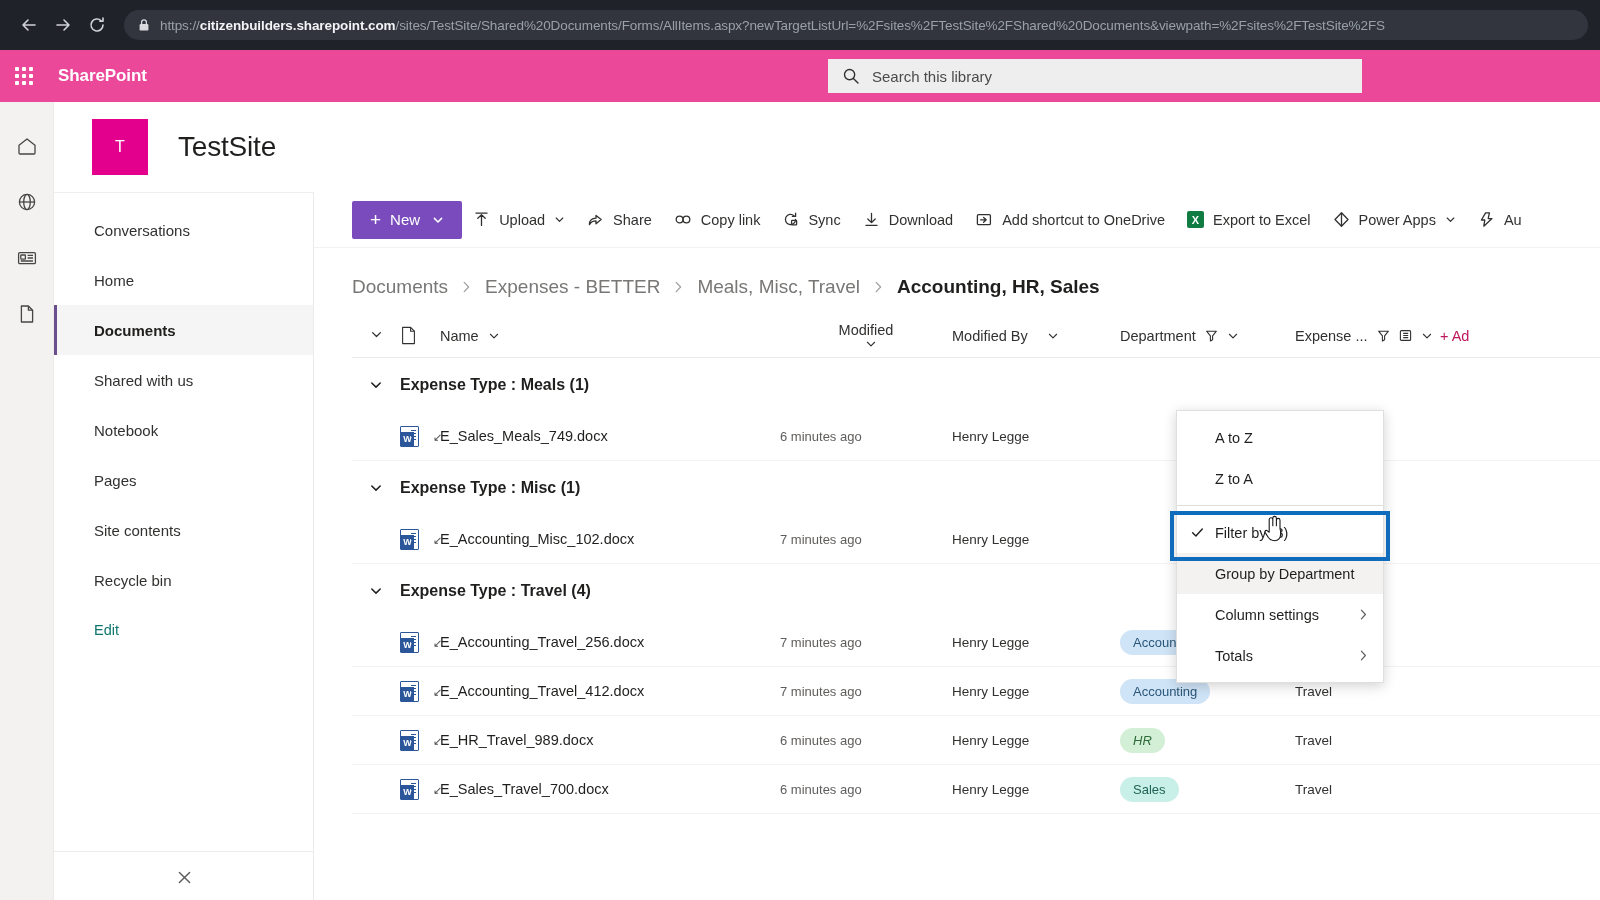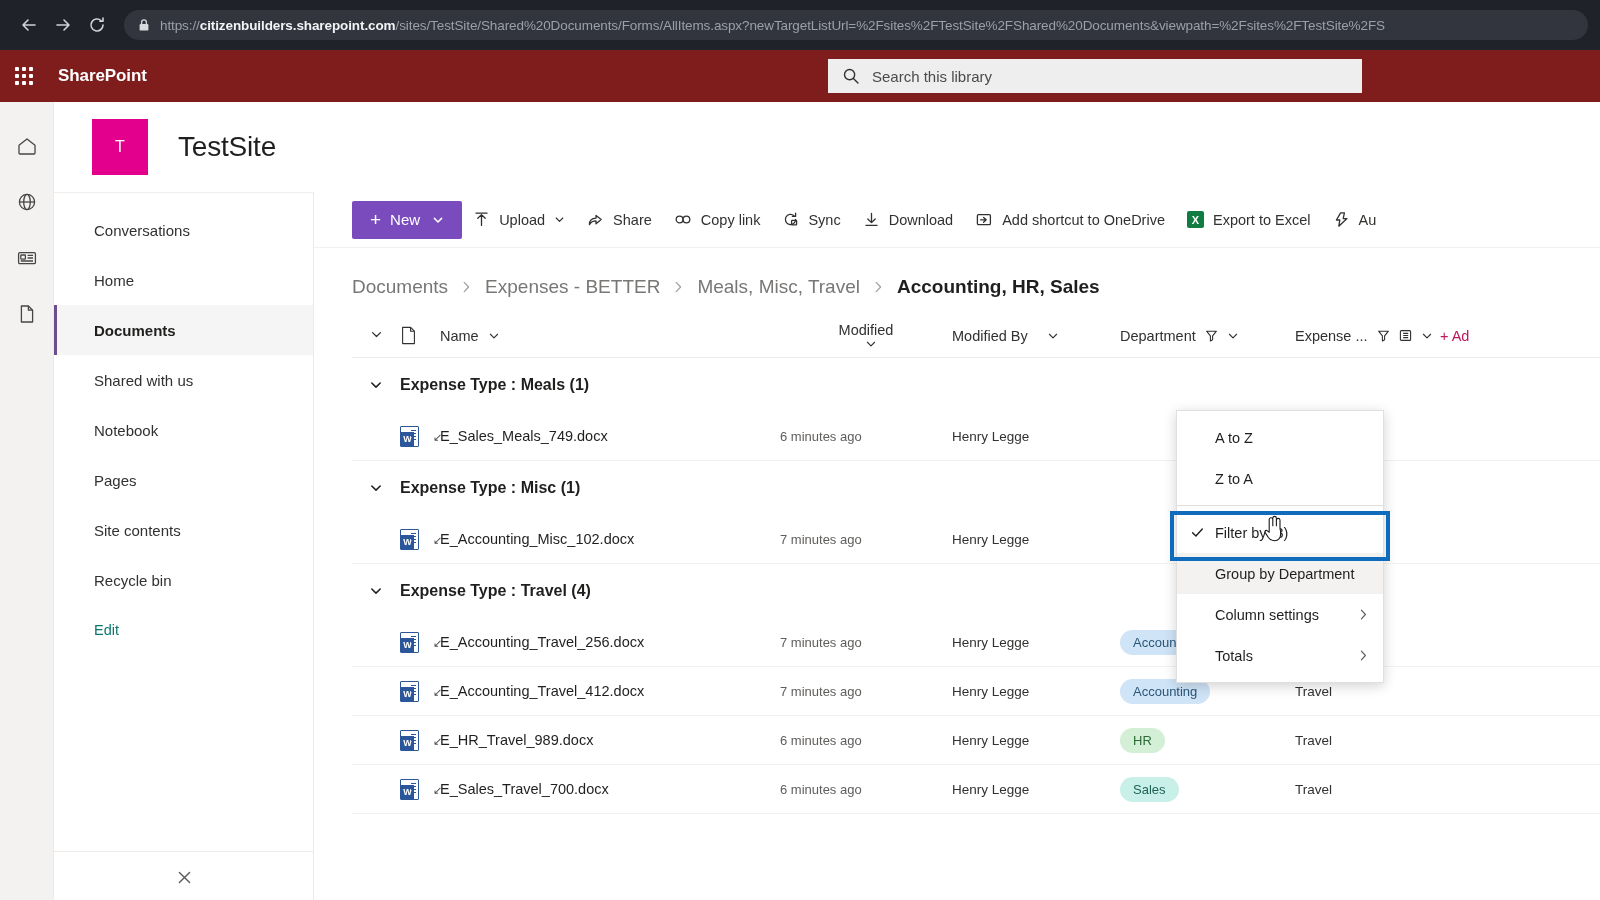--- a/index.html
+++ b/index.html
@@ -41,21 +41,21 @@
     white-space: nowrap;
     letter-spacing: -0.1px;
   }
   .url-text .host { color: #f1f3f5; font-weight: bold; }
   .url-text .scheme { color: #9aa0a8; }
 
   
   .suite-bar {
     position: absolute; top: 50px; left: 0;
     width: 1600px; height: 52px;
-    background: #7f1d1d;
+    background: #ec4899;
     display: flex; align-items: center;
   }
   .waffle {
     width: 48px; height: 52px;
     display: flex; align-items: center; justify-content: center;
   }
   .waffle-grid {
     display: grid;
     grid-template-columns: repeat(3, 4px);
     grid-template-rows: repeat(3, 4px);
@@ -280,21 +280,21 @@
   .f-exp   { width: 145px; font-size: 13.5px; color: #323130; }
 
   .pill {
     display: inline-flex; align-items: center;
     height: 25px;
     border-radius: 13px;
     padding: 0 13px;
     font-size: 13px;
   }
   .pill.accounting { background: #cfe4f7; color: #2b5678; }
-  .pill.hr         { background: #d3f0d6; color: #2c6b38; }
+  .pill.hr         { background: #d3f0d6; color: #2c6b38; font-style: italic; }
   .pill.sales      { background: #c9f0e8; color: #1f6356; }
 
   .word-icon {
     width: 19px; height: 21px;
     background: #ffffff;
     border: 1px solid #2b579a;
     border-radius: 1px;
     position: relative;
     display: flex; align-items: flex-end;
   }
@@ -565,20 +565,34 @@
       <span>Add shortcut to OneDrive</span>
     </div>
 
     <div class="cmd-item">
       <span class="ci">
           <span class="excel-ico">X</span>
         </span>
       <span>Export to Excel</span>
     </div>
 
+    <div class="cmd-item">
+      <span class="ci">
+        <svg width="17" height="17" viewBox="0 0 17 17" fill="none" stroke="currentColor" stroke-width="1.3">
+            <path d="M8.5 1.8 15 8.5 8.5 15.2 2 8.5z" stroke-linejoin="round"></path>
+            <path d="M8.5 1.8v13.4"></path>
+          </svg>
+      </span>
+      <span>Power Apps</span>
+      <span class="chev">
+        <svg width="11" height="11" viewBox="0 0 12 12" fill="none" stroke="currentColor" stroke-width="1.3">
+            <path d="M2.4 4.4L6 8l3.6-3.6" stroke-linecap="round" stroke-linejoin="round"></path>
+          </svg>
+      </span>
+    </div>
 
     <div class="cmd-item">
       <span class="ci">
         <svg width="17" height="17" viewBox="0 0 17 17" fill="none" stroke="currentColor" stroke-width="1.3">
             <path d="M7.6 1.8 3.4 9h3.4l-1 6.2L14 7.6h-3.8l1.2-5.8z" stroke-linejoin="round"></path>
           </svg>
       </span>
       <span>Au</span>
     </div>
   </div>

